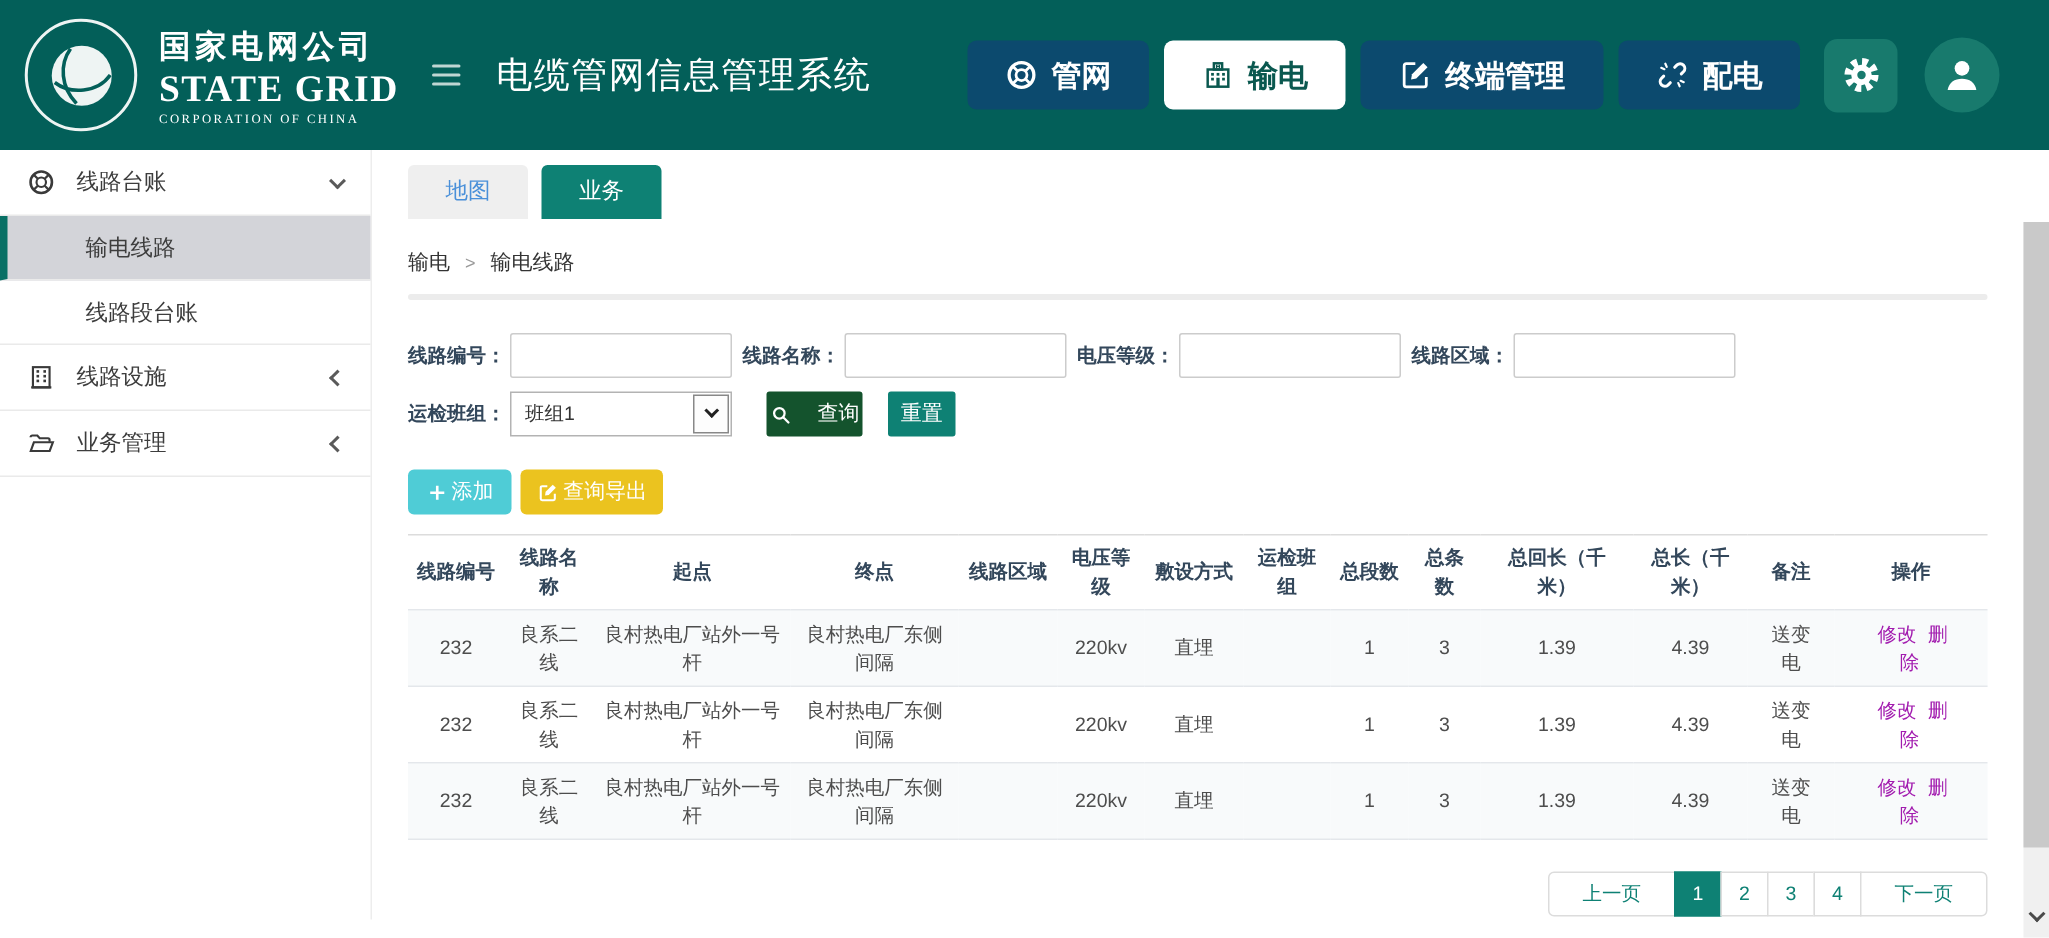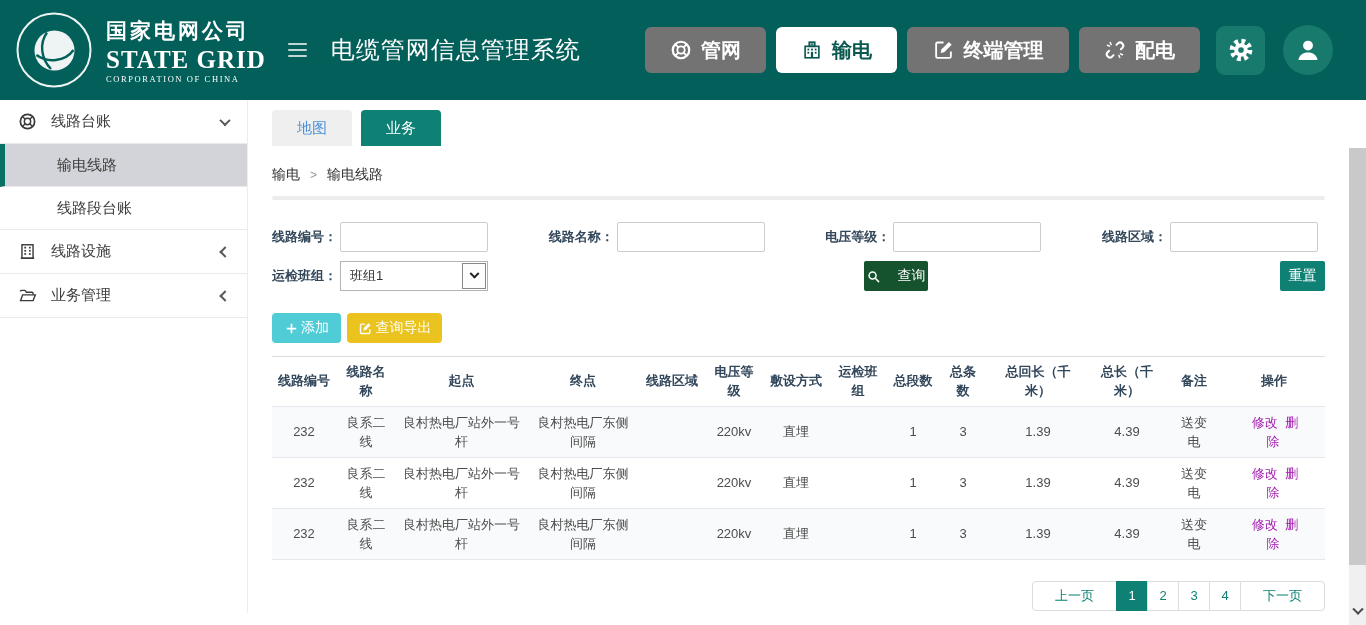--- a/index.html
+++ b/index.html
@@ -13,21 +13,21 @@
   .logo-text { margin-left:12px; color:#fff; flex:none; }
   .logo-cn { font-size:21px; font-weight:bold; letter-spacing:3px; }
   .logo-en { font-size:25px; font-weight:bold; letter-spacing:1px; line-height:1; margin-top:2px;
     font-family:"Liberation Serif","DejaVu Serif",serif; }
   .logo-sub { font-size:8.5px; letter-spacing:1.6px; margin-top:2px;
     font-family:"Liberation Serif","DejaVu Serif",serif; }
   .hamburger { margin-left:22px; display:flex; flex-direction:column; gap:4px; cursor:pointer; flex:none; }
   .hamburger span { width:19px; height:2px; background:#bfd6d3; border-radius:1px; }
   .app-title { margin-left:24px; color:#fff; font-size:24px; letter-spacing:1px; white-space:nowrap; }
   .nav { margin-left:auto; display:flex; align-items:center; gap:10px; }
-  .nav-btn { height:46px; border-radius:6px; background:#737373; color:#fff; font-size:20px;
+  .nav-btn { height:46px; border-radius:6px; background:#0c4a6e; color:#fff; font-size:20px;
     font-weight:bold; display:flex; align-items:center; justify-content:center; gap:9px;
     cursor:pointer; border:none; }
   .nav-btn.w1 { width:121px; } .nav-btn.w2 { width:162px; }
   .nav-btn.active { background:#fff; color:#0a584f; }
   .nav-icon { width:22px; height:22px; display:block; }
   .icon-btn { width:49px; height:49px; border-radius:9px; background:#187a6d; margin-left:16px;
     display:flex; align-items:center; justify-content:center; cursor:pointer; flex:none; }
   .avatar-btn { width:50px; height:50px; border-radius:50%; background:#187a6d; margin-left:18px;
     display:flex; align-items:center; justify-content:center; cursor:pointer; flex:none; }
 
@@ -52,35 +52,35 @@
   .tabs { display:flex; gap:9px; }
   .tab { height:36px; line-height:36px; padding:0 25px; font-size:15px;
     border-radius:4px 4px 0 0; cursor:pointer; }
   .tab.inactive { background:#efefef; color:#4a90d9; }
   .tab.active { background:#0e8174; color:#fff; }
   .crumbs { margin-top:20px; display:flex; align-items:center; gap:10px; font-size:14px; color:#333; }
   .crumb { cursor:pointer; }
   .crumb-sep { color:#999; font-size:12px; }
   .divider { margin-top:12px; height:4px; background:#ececec; border-radius:2px; }
 
-  .frow { display:flex; align-items:center; margin-top:22px;justify-content:space-between; }
+  .frow { display:flex; align-items:center; margin-top:22px; }
   .frow2 { margin-top:9px; }
   .fgroup { display:flex; align-items:center; margin-right:7px; }
   .flabel { font-size:13px; font-weight:bold; color:#33475b; margin-right:3px; white-space:nowrap; }
   .finput { width:148px; height:30px; border:1px solid #ccc; border-radius:2px; font-size:13px;
     padding:0 8px; outline:none; color:#333; }
   .fselect { width:148px; height:30px; border:1px solid #b3b3b3; background:#fff; display:flex;
     align-items:center; position:relative; font-size:13px; color:#333; padding-left:9px; cursor:pointer; }
   .sel-arrow { position:absolute; right:1px; top:1px; bottom:1px; width:24px; border:1px solid #888;
     background:#fdfdfd; display:flex; align-items:center; justify-content:center; }
   .sel-arrow .chev { width:7px; height:7px; border-color:#222; transform:rotate(45deg) translate(-2px,-2px); }
   .btn { height:30px; border:none; border-radius:2px; color:#fff; font-size:14px;
     display:inline-flex; align-items:center; justify-content:center; cursor:pointer; }
   .btn-search { background:#14532d; width:64px; margin-left:16px; gap:17px; }
-  .btn-reset  { background:#0e8174; width:45px; }
+  .btn-reset  { background:#0e8174; width:45px; margin-left:17px; }
   .actions { margin-top:22px; display:flex; }
   .btn-add { background:#4fccd6; width:69px; border-radius:4px; gap:2px; }
   .btn-export { background:#ebc31f; width:95px; border-radius:4px; margin-left:6px; gap:3px; }
   .sm-icon { width:15px; height:15px; display:block; }
 
   
   .tbl { margin-top:13px; width:100%; border-collapse:collapse; table-layout:fixed; font-size:13px; }
   .tbl th { height:50px; font-weight:bold; color:#33475b; border-top:1px solid #dcdcdc;
     border-bottom:1px solid #e4e7eb; text-align:center; line-height:1.45; padding:0 6px; }
   .tbl td { height:51px; text-align:center; color:#4d4d4d; border-bottom:1px solid #e4e7eb;

